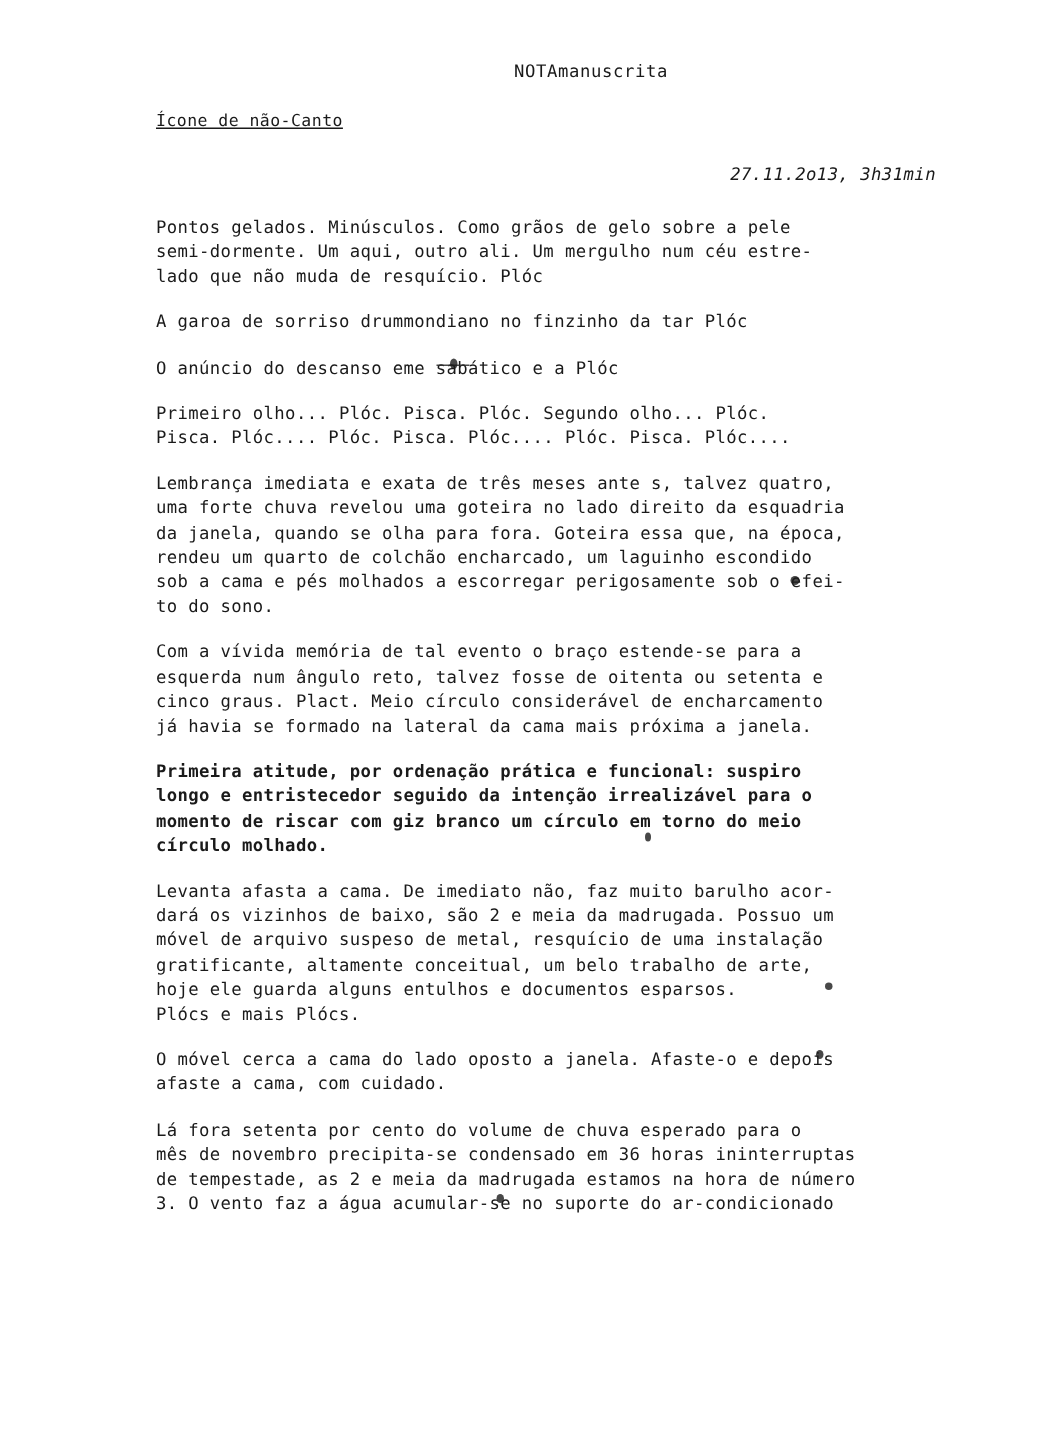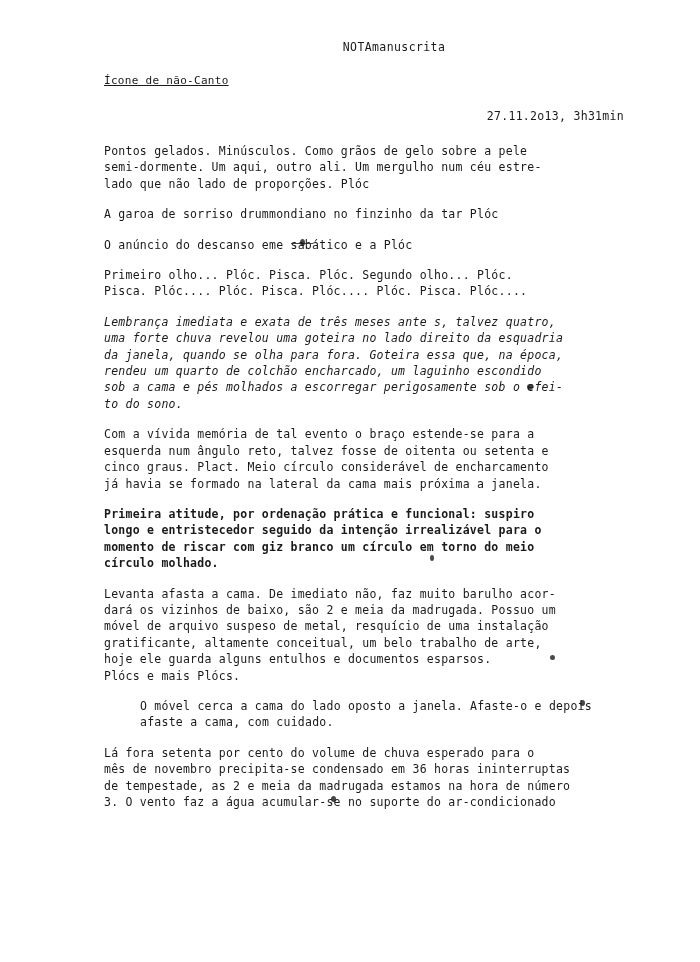--- a/index.html
+++ b/index.html
@@ -49,20 +49,21 @@
     text-decoration: underline;
     margin-bottom: 22px;
     white-space: pre;
   }
   .datestamp {
     font-size: 11.5px;
     letter-spacing: 0.3px;
     text-align: right;
     margin-bottom: 20px;
     white-space: pre;
+    font-style: italic;
   }
   .para {
     font-size: 11.5px;
     line-height: 16.4px;
     letter-spacing: 0.25px;
     margin-bottom: 14px;
     white-space: pre-wrap;
     text-indent: 0;
   }
   .strike-mark {
@@ -86,33 +87,33 @@
   <div class="content">
 
     <div class="header-title">NOTAmanuscrita</div>
 
     <div class="doc-title">Ícone de não-Canto</div>
 
     <div class="datestamp">27.11.2o13, 3h31min</div>
 
     <div class="para">Pontos gelados. Minúsculos. Como grãos de gelo sobre a pele
 semi-dormente. Um aqui, outro ali. Um mergulho num céu estre-
-lado que não lado de proporções. Plóc</div>
+lado que não muda de resquício. Plóc</div>
     <div class="para">A garoa de sorriso drummondiano no finzinho da tar Plóc</div>
 
     <div style="position:relative;">
       <div class="para">O anúncio do descanso eme sabático e a Plóc</div>
       <div class="strike-mark" style="left:187px; top:6px; width:22px; height:1.6px;"></div>
       <div class="blot" style="left:196px; top:2px; width:5px; height:7px;"></div>
     </div>
 
     <div class="para">Primeiro olho... Plóc. Pisca. Plóc. Segundo olho... Plóc.
 Pisca. Plóc.... Plóc. Pisca. Plóc.... Plóc. Pisca. Plóc....</div>
 
-    <div style="position:relative;font-style:italic;">
+    <div style="position:relative;">
       <div class="para">Lembrança imediata e exata de três meses ante s, talvez quatro,
 uma forte chuva revelou uma goteira no lado direito da esquadria
 da janela, quando se olha para fora. Goteira essa que, na época,
 rendeu um quarto de colchão encharcado, um laguinho escondido
 sob a cama e pés molhados a escorregar perigosamente sob o efei-
 to do sono.</div>
       <div class="blot" style="left:423px; top:70px; width:6px; height:6px;"></div>
     </div>
 
     <div class="para">Com a vívida memória de tal evento o braço estende-se para a
@@ -131,21 +132,21 @@
     <div style="position:relative;">
       <div class="para">Levanta afasta a cama. De imediato não, faz muito barulho acor-
 dará os vizinhos de baixo, são 2 e meia da madrugada. Possuo um
 móvel de arquivo suspeso de metal, resquício de uma instalação
 gratificante, altamente conceitual, um belo trabalho de arte,
 hoje ele guarda alguns entulhos e documentos esparsos.
 Plócs e mais Plócs.</div>
       <div class="blot" style="left:446px; top:69px; width:5px; height:5px;"></div>
     </div>
 
-    <div style="position:relative;margin-left:36px;">
+    <div style="position:relative;">
       <div class="para">O móvel cerca a cama do lado oposto a janela. Afaste-o e depois
 afaste a cama, com cuidado.</div>
       <div class="blot" style="left:440px; top:2px; width:5px; height:6px;"></div>
     </div>
 
     <div style="position:relative;">
       <div class="para">Lá fora setenta por cento do volume de chuva esperado para o
 mês de novembro precipita-se condensado em 36 horas ininterruptas
 de tempestade, as 2 e meia da madrugada estamos na hora de número
 3. O vento faz a água acumular-se no suporte do ar-condicionado</div>

